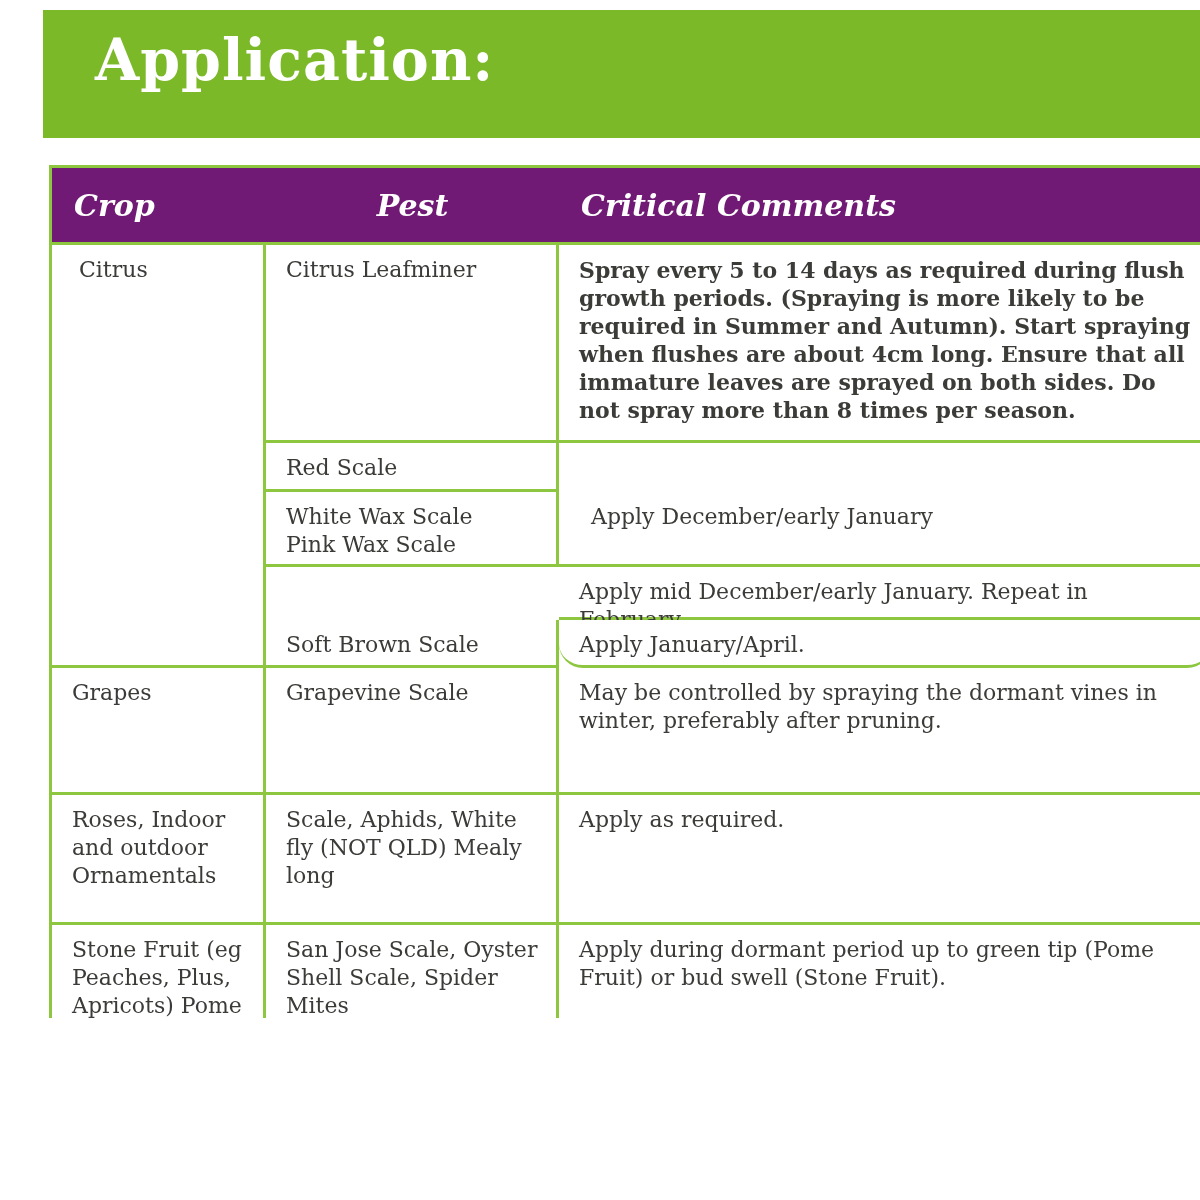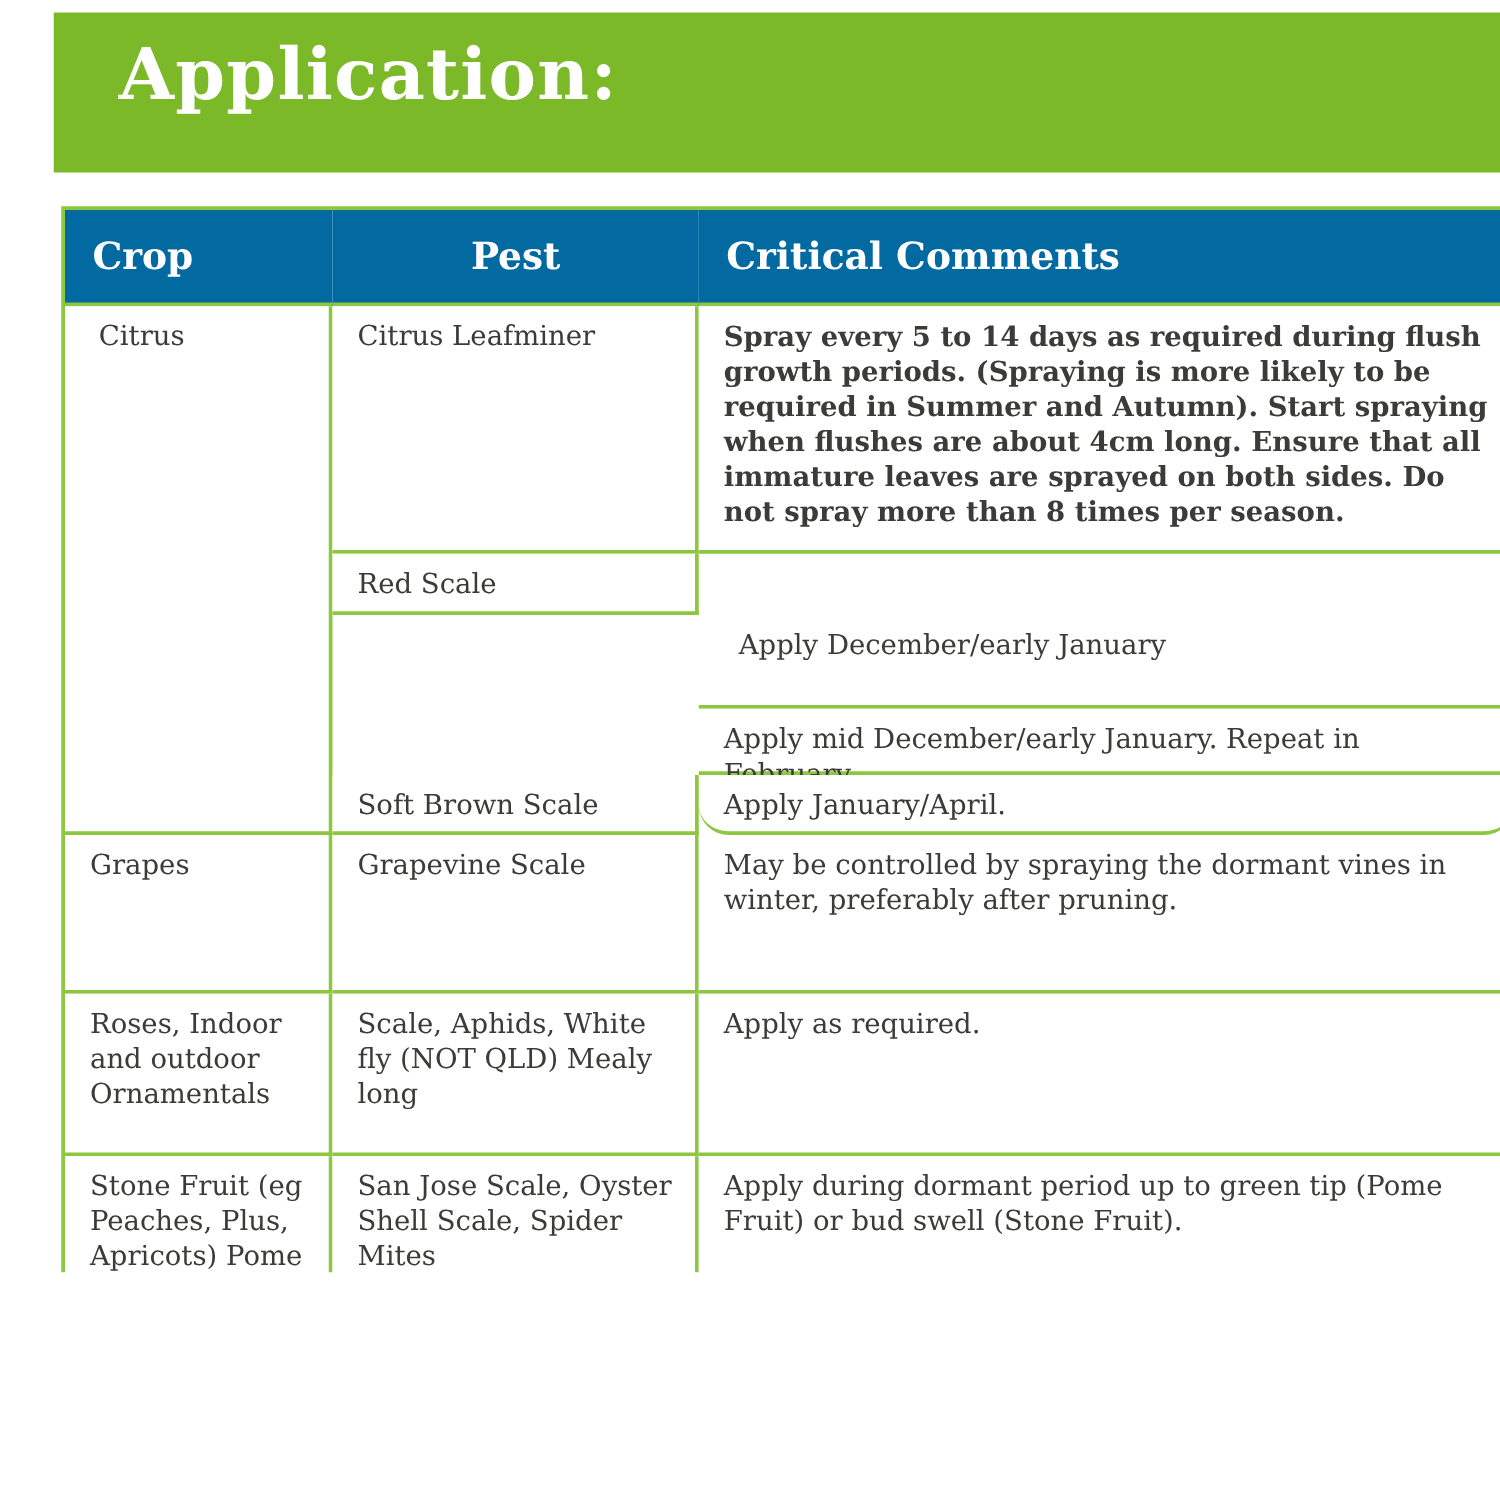--- a/index.html
+++ b/index.html
@@ -18,23 +18,23 @@
   }
   
   #apptable{
     position:absolute;left:18px;top:165px;width:1165px;height:925px;
     box-sizing:border-box;border:3px solid #8DC63F;
     display:grid;
     grid-template-columns:214px 293px 1fr;
     grid-template-rows:77px 198px 49px 75px 53px 48px 127px 130px auto;
   }
   .th{
-    background:#0369a1;color:#ffffff;font-weight:bold;font-size:30px;
+    background:#701a75;color:#ffffff;font-weight:bold;font-size:30px;
     display:flex;align-items:center;padding-left:22px;
-    border-bottom:3px solid #8DC63F;box-sizing:border-box;
+    border-bottom:3px solid #8DC63F;box-sizing:border-box;font-style:italic;
   }
   .th.center{justify-content:center;padding-left:0;}
   .td{
     box-sizing:border-box;background:#ffffff;
     padding:11px 14px 6px 20px;
     font-size:22px;line-height:28px;color:#3B3B38;
     white-space:pre-line;
     border-right:3px solid #8DC63F;border-bottom:3px solid #8DC63F;
   }
   .no-r{border-right:none;}
@@ -62,20 +62,22 @@
     <div class="th" style="grid-area:1/1;">Crop</div>
     <div class="th center" style="grid-area:1/2;">Pest</div>
     <div class="th" style="grid-area:1/3;">Critical Comments</div>
 
     <div class="td" style="grid-area:2/1/7/2;padding-left:27px;">Citrus</div>
     <div class="td" style="grid-area:2/2;">Citrus Leafminer</div>
     <div class="td no-r" style="grid-area:2/3;font-weight:bold;">Spray every 5 to 14 days as required during flush growth periods. (Spraying is more likely to be required in Summer and Autumn). Start spraying when flushes are about 4cm long. Ensure that all immature leaves are sprayed on both sides. Do not spray more than 8 times per season.</div>
 
     <div class="td" style="grid-area:3/2;">Red Scale</div>
 
+    <div class="td" style="grid-area:4/2;">White Wax Scale
+Pink Wax Scale</div>
     <div class="td no-r" style="grid-area:4/3;padding-left:32px;">Apply December/early January</div>
 
     <div class="td no-r" style="grid-area:5/3;">Apply mid December/early January. Repeat in February.</div>
 
     <div class="td" style="grid-area:6/2;">Soft Brown Scale</div>
     <div class="td no-r" style="grid-area:6/3;border-radius:24px;">Apply January/April.</div>
 
     <div class="td" style="grid-area:7/1;">Grapes</div>
     <div class="td" style="grid-area:7/2;">Grapevine Scale</div>
     <div class="td no-r" style="grid-area:7/3;">May be controlled by spraying the dormant vines in winter, preferably after pruning.</div>

